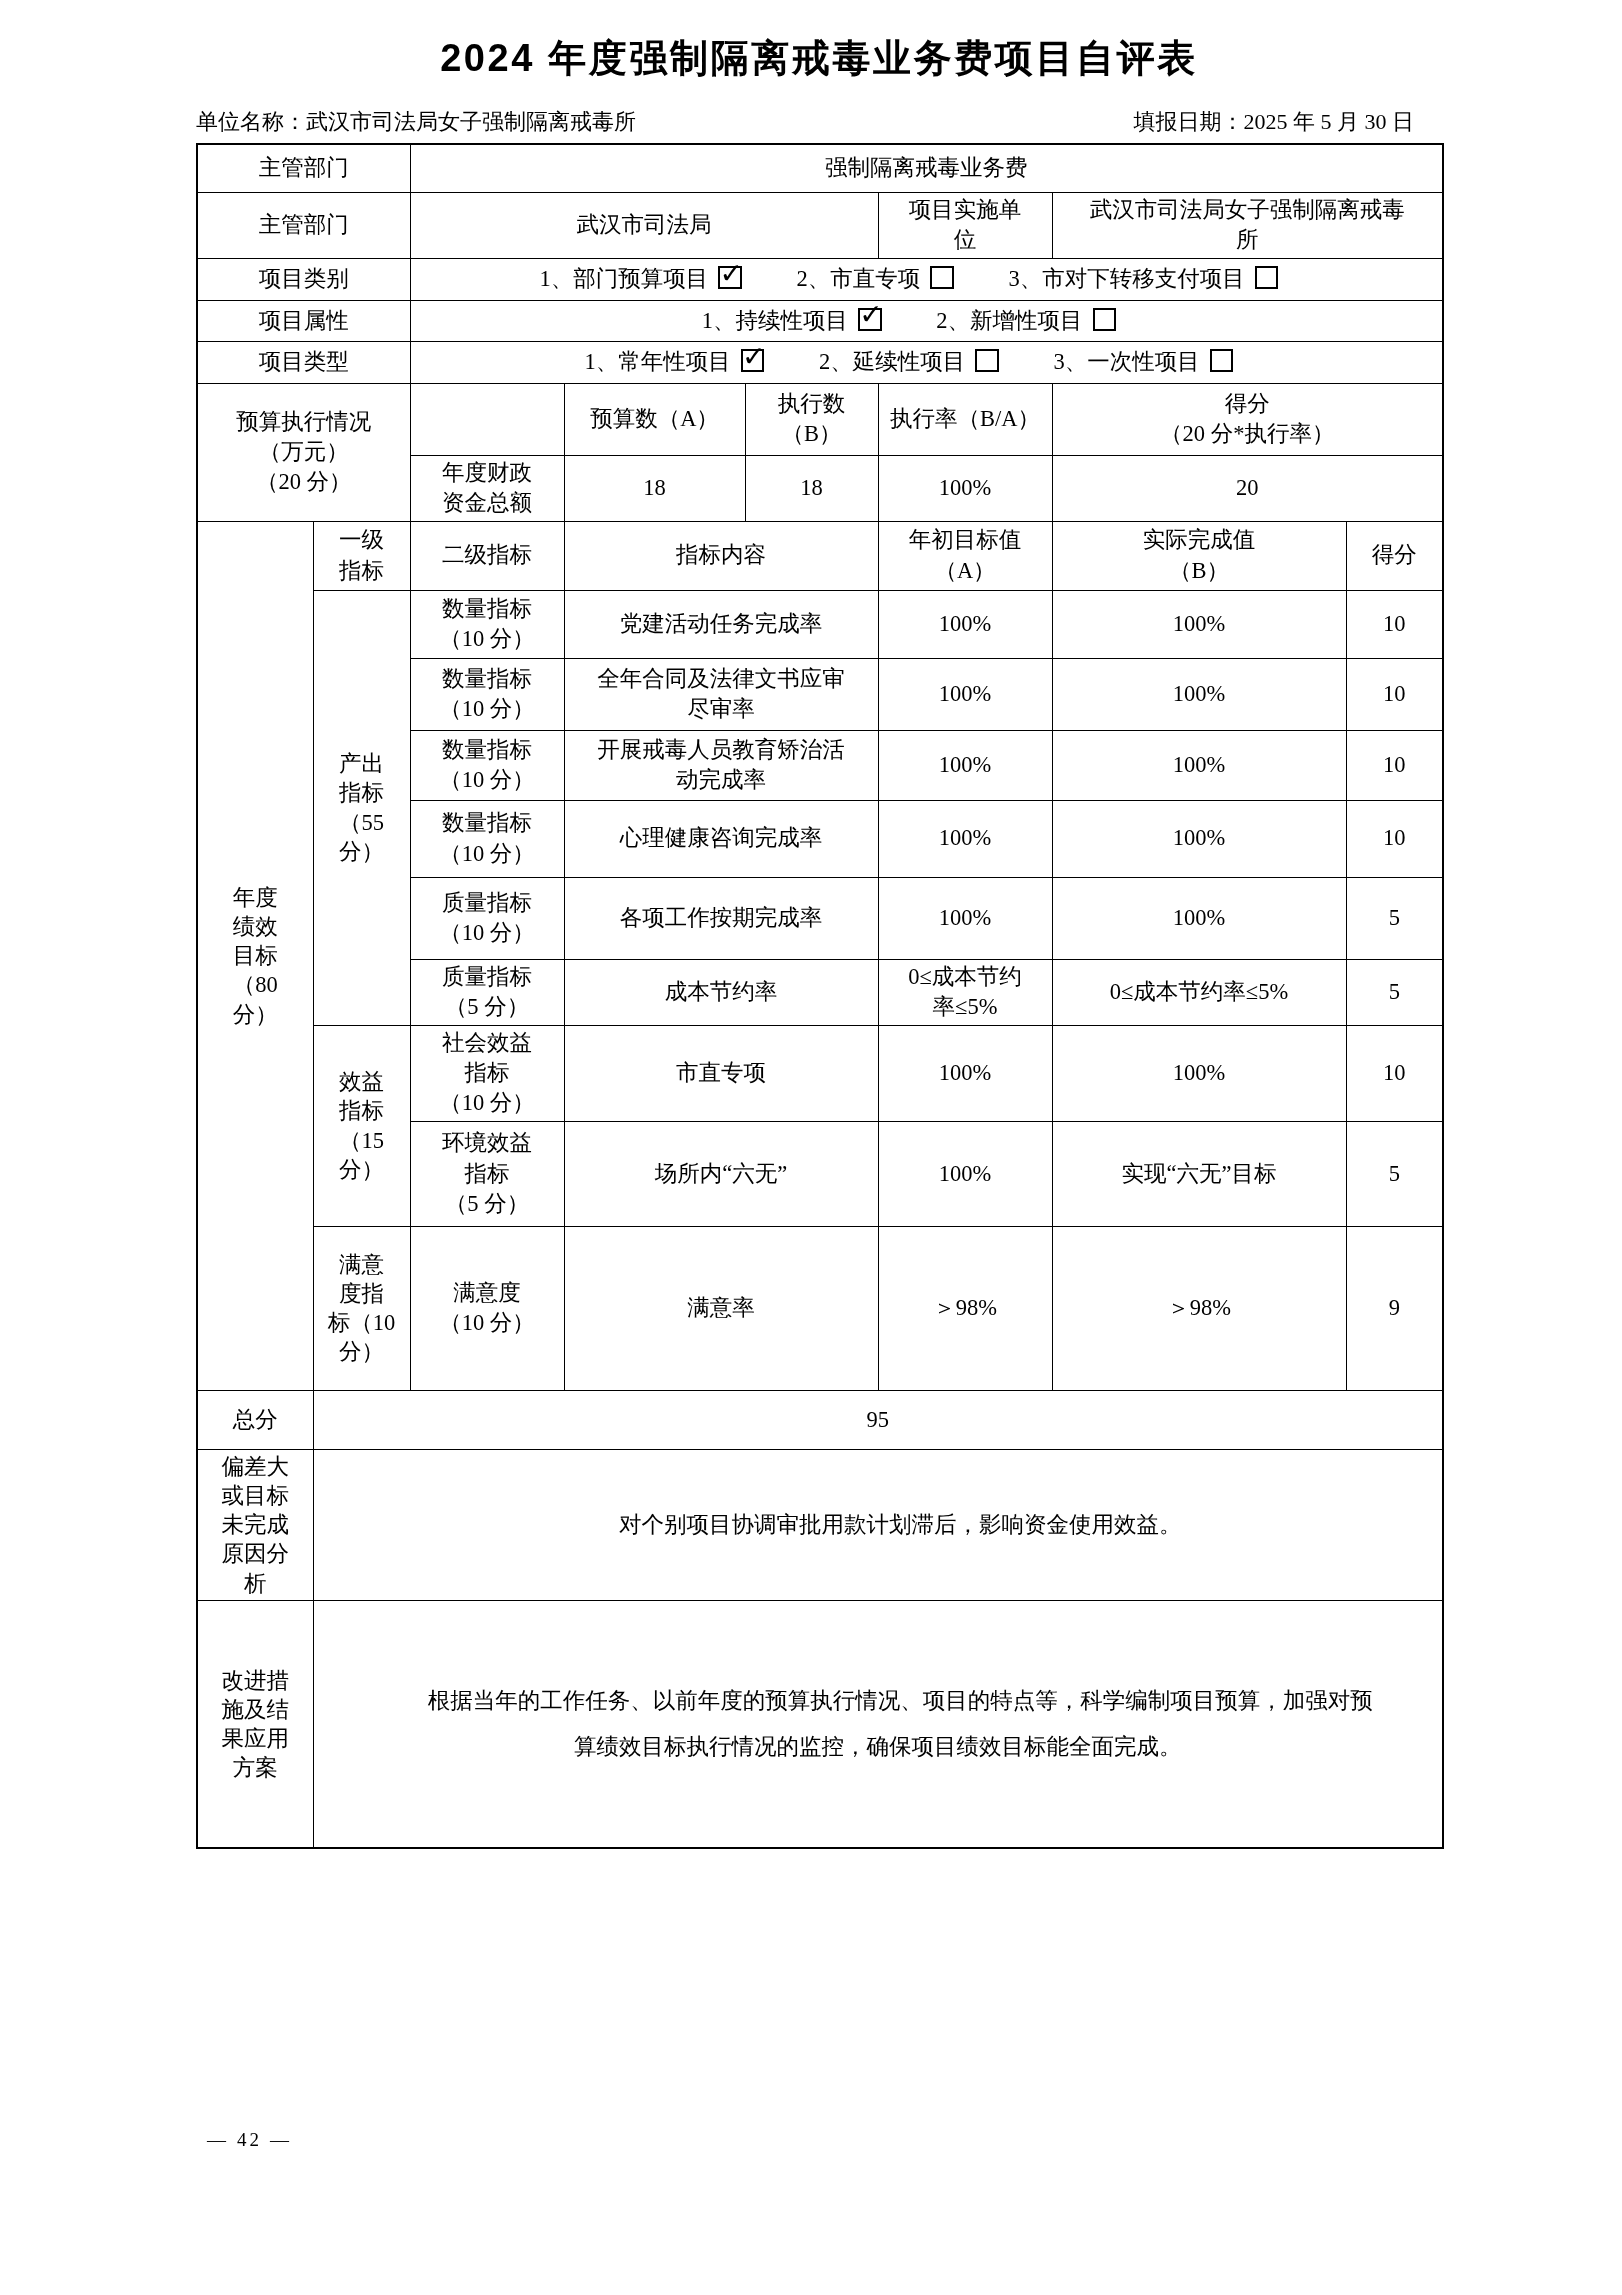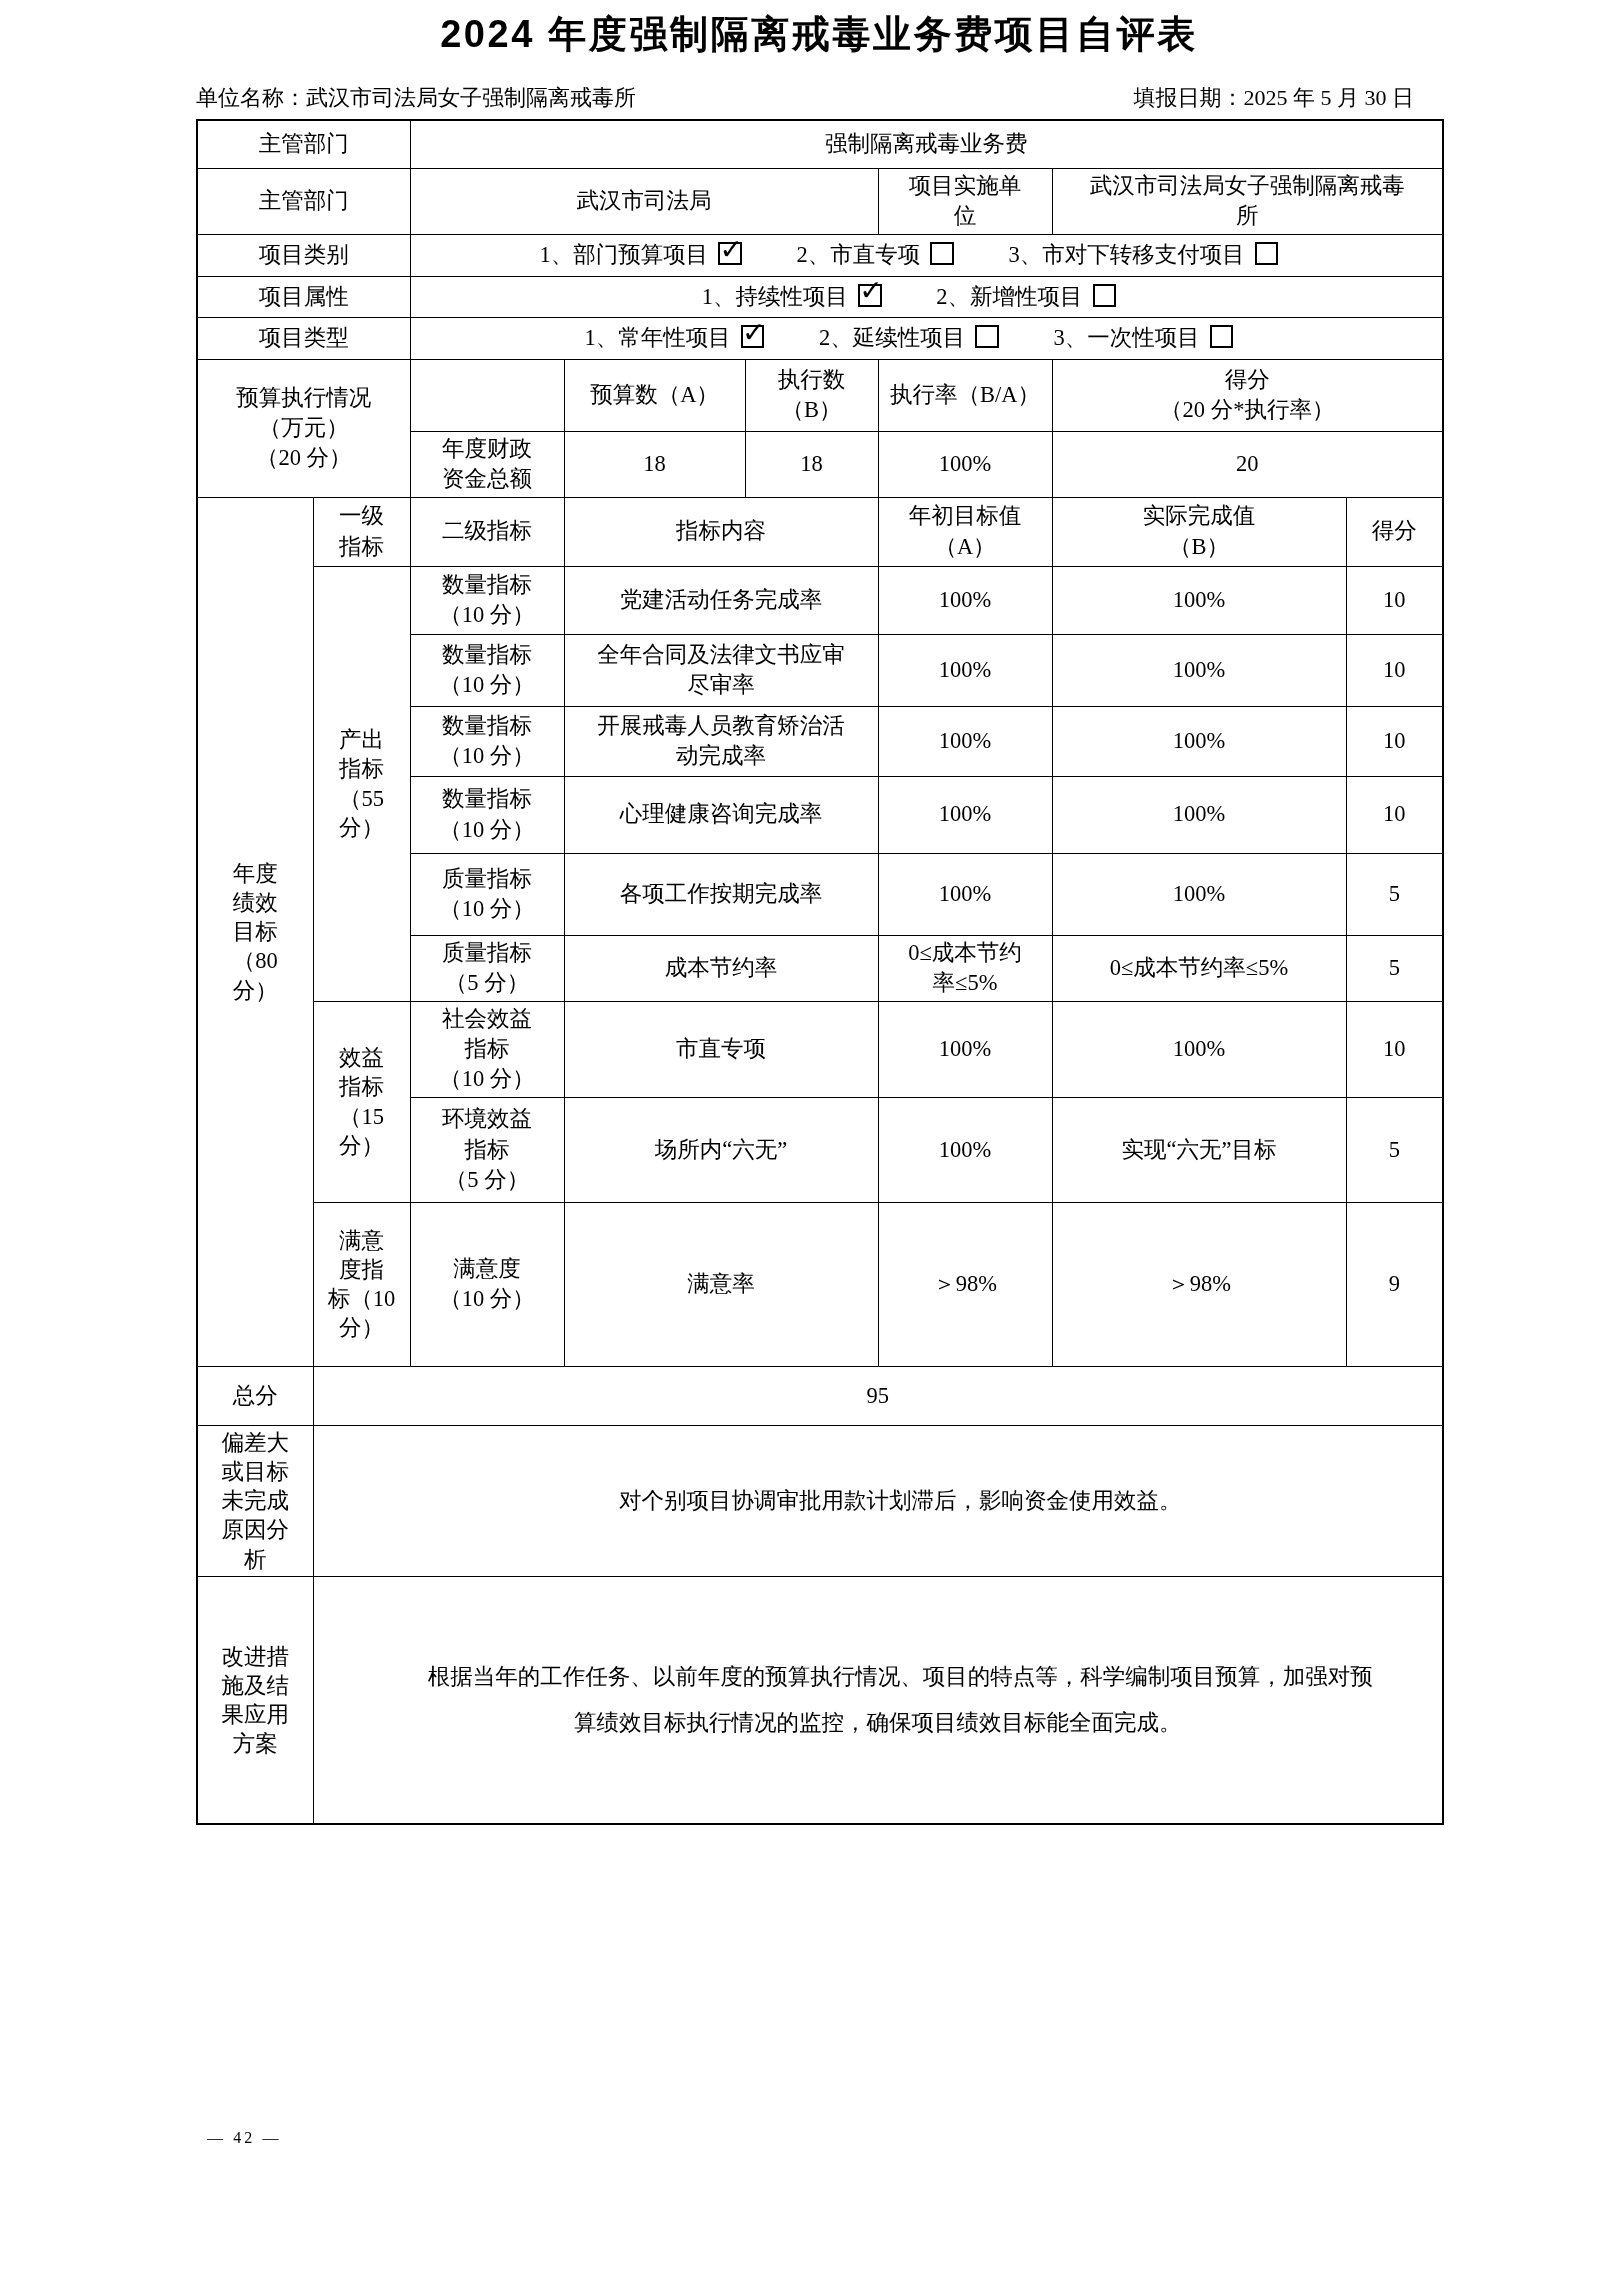--- a/index.html
+++ b/index.html
@@ -8,21 +8,21 @@
     background:#ffffff;color:#000;
     font-family:"Liberation Serif","DejaVu Serif",serif;
     position:relative;overflow:hidden;
   }
   .doc{position:absolute;left:196px;top:0;width:1246px;}
   .attach{
     padding-top:181px;margin-left:30px;
     font-size:30px;letter-spacing:8.2px;
   }
   .title{
-    margin-top:9px;text-align:center;
+    margin-top:33px;text-align:center;
     font-size:38px;font-weight:bold;letter-spacing:2.6px;
     font-family:"Liberation Sans","DejaVu Sans",sans-serif;
   }
   .meta{
     display:flex;justify-content:space-between;
     font-size:22px;margin-top:22.5px;margin-bottom:6.1px;
   }
   .meta .right{margin-right:28px;}
   table.main{
     width:1246px;border-collapse:collapse;table-layout:fixed;
@@ -48,21 +48,21 @@
     font-size:28px;font-weight:bold;line-height:1;
     font-family:"DejaVu Sans",sans-serif;
   }
   td.left-cell{
     text-align:center;text-indent:2em;
     padding:10.2px 23px;line-height:2.05;margin-left:40px;
   }
   td.tight{line-height:1.3;}
   .pagenum{
     position:absolute;left:207px;top:2129px;
-    font-size:16px;letter-spacing:3.1px;
+    font-size:19px;letter-spacing:3.1px;
   }
 </style>
 </head>
 <body>
 
 <div class="doc">
 
 
   <div class="title">2024 年度强制隔离戒毒业务费项目自评表</div>
 

